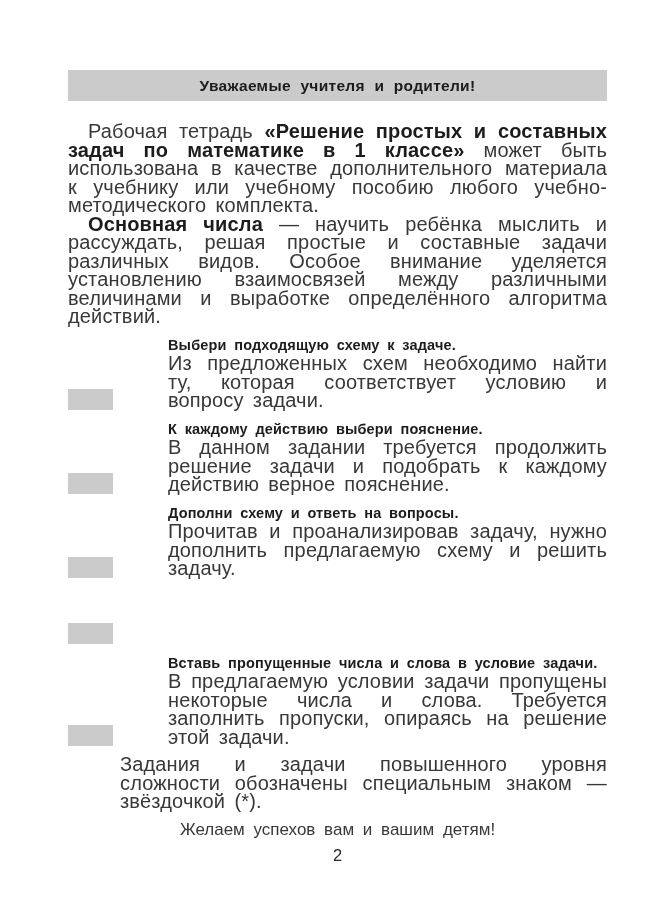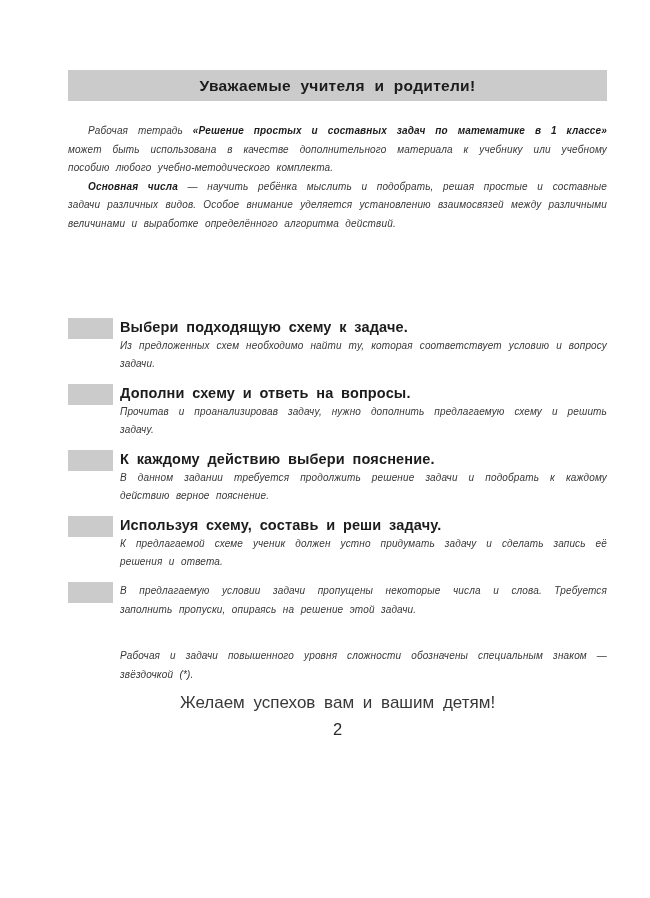--- a/index.html
+++ b/index.html
@@ -26,35 +26,35 @@
     display: flex;
     align-items: center;
     justify-content: center;
     font-weight: bold;
     font-size: 15.5px;
     letter-spacing: 0.3px;
     word-spacing: 5px;
     color: var(--text-dark, #1c1c1c);
   }
   .bodytext {
-    font-size: 10px;
+    font-size: 20px;
     line-height: 18.5px;
     letter-spacing: 0.15px;
     word-spacing: 3.5px;
     text-align: justify;
-    font-style: italic;
   }
   .intro { margin-top: 21px; min-height: 186px; }
   .para { text-indent: 20px; }
   .bold-inline { font-weight: bold; color: var(--text-dark, #1c1c1c); }
   .section {
     display: flex;
-    align-items: flex-start;
+    align-items: flex-end;
     margin-top: 10px;
     min-height: 56px;
+    gap: 48px;
   }
   .marker {
     flex: none;
     width: 45px;
     height: 21px;
     background: var(--box-gray, #cbcbcb);
     margin-right: 7px;
   }
   .section-text { width: 487px; }
   .section-title {
@@ -91,62 +91,59 @@
 
 <div class="page">
   <div class="content">
 
     <div class="banner">
       <span>Уважаемые учителя и родители!</span>
     </div>
 
     <div class="intro bodytext">
       <div class="para"><span>Рабочая тетрадь </span><span class="bold-inline">«Решение простых и составных задач по математике в 1 классе»</span><span> может быть использована в качестве дополнительного материала к учебнику или учебному пособию любого учебно-методического комплекта.</span></div>
-      <div class="para"><span class="bold-inline">Основная числа</span><span> — научить ребёнка мыслить и подобрать, решая простые и составные задачи различных видов. Особое внимание уделяется установлению взаимосвязей между различными величинами и выработке определённого алгоритма действий.</span></div>
+      <div class="para"><span class="bold-inline">Основная числа</span><span> — научить ребёнка мыслить и рассуждать, решая простые и составные задачи различных видов. Особое внимание уделяется установлению взаимосвязей между различными величинами и выработке определённого алгоритма действий.</span></div>
     </div>
 
     <div class="section">
       <div class="marker"></div>
       <div class="section-text">
         <div class="section-title">Выбери подходящую схему к задаче.</div>
         <div class="bodytext">Из предложенных схем необходимо найти ту, которая соответствует условию и вопросу задачи.</div>
-      </div>
-    </div>
-
-    <div class="section">
-      <div class="marker"></div>
-      <div class="section-text">
-        <div class="section-title">Дополни схему и ответь на вопросы.</div>
-        <div class="bodytext">Прочитав и проанализировав задачу, нужно дополнить предлагаемую схему и решить задачу.</div>
       </div>
     </div>
 
     <div class="section">
       <div class="marker"></div>
       <div class="section-text">
         <div class="section-title">К каждому действию выбери пояснение.</div>
         <div class="bodytext">В данном задании требуется продолжить решение задачи и подобрать к каждому действию верное пояснение.</div>
       </div>
     </div>
 
     <div class="section">
       <div class="marker"></div>
       <div class="section-text">
-        <div class="section-title">Используя схему, составь и реши задачу.</div>
-        <div class="bodytext">К предлагаемой схеме ученик должен устно придумать задачу и сделать запись её решения и ответа.</div>
+        <div class="section-title">Дополни схему и ответь на вопросы.</div>
+        <div class="bodytext">Прочитав и проанализировав задачу, нужно дополнить предлагаемую схему и решить задачу.</div>
       </div>
+    </div>
+
+    <div class="section">
+      <div class="marker"></div>
     </div>
 
 
     <div class="section">
       <div class="marker"></div>
       <div class="section-text">
+        <div class="section-title">Вставь пропущенные числа и слова в условие задачи.</div>
         <div class="bodytext">В предлагаемую условии задачи пропущены некоторые числа и слова. Требуется заполнить пропуски, опираясь на решение этой задачи.</div>
       </div>
     </div>
 
-    <div class="tail tail-1 bodytext">Рабочая и задачи повышенного уровня сложности обозначены специальным знаком — звёздочкой (*).</div>
+    <div class="tail tail-1 bodytext">Задания и задачи повышенного уровня сложности обозначены специальным знаком — звёздочкой (*).</div>
 
     <div class="closing">Желаем успехов вам и вашим детям!</div>
     <div class="pagenum">2</div>
 
   </div>
 </div>
 
 </body></html>

